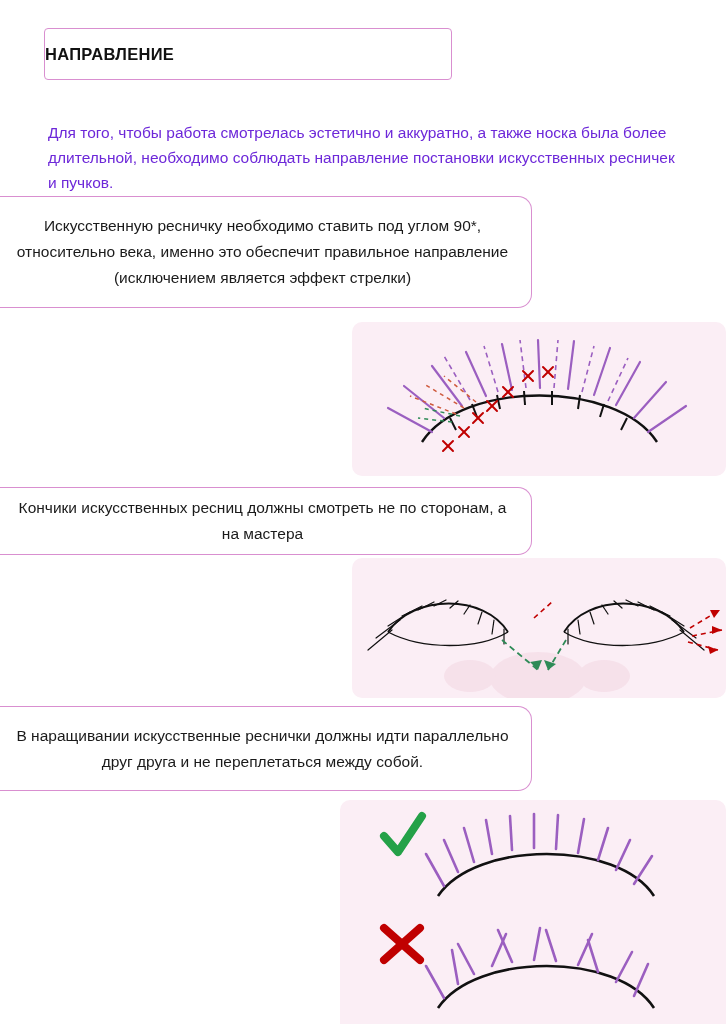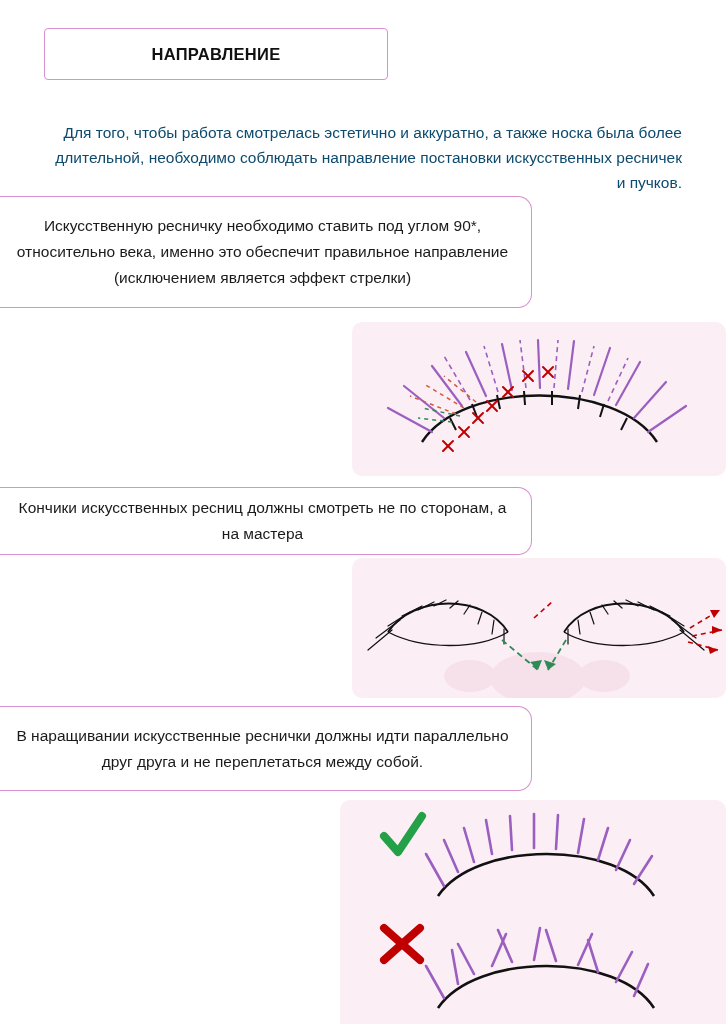--- a/index.html
+++ b/index.html
@@ -14,46 +14,45 @@
     font-family: "Liberation Sans", sans-serif;
     color: #1a1a1a;
     overflow: hidden;
   }
 
   
   .title-box {
     position: absolute;
     left: 44px;
     top: 28px;
-    width: 344px;
+    width: 408px;
     height: 52px;
     border: 1.5px solid #d98fd0;
     border-radius: 4px;
     box-sizing: border-box;
     display: flex;
     align-items: center;
-    justify-content: center;
   }
   .title-box .title-text {
     font-size: 16.5px;
     font-weight: bold;
     letter-spacing: 0.3px;
     color: #111;
   }
 
   
   .intro {
     position: absolute;
     left: 48px;
     top: 104px;
     width: 634px;
     font-size: 15.5px;
     line-height: 25px;
-    text-align: right;
-    color: #0c4a6e;
+    text-align: left;
+    color: #6d28d9;
   }
 
   
   .callout {
     position: absolute;
     box-sizing: border-box;
     border: 1.4px solid #d98fd0;
     background: #ffffff;
     border-radius: 14px;
     font-size: 15.5px;

